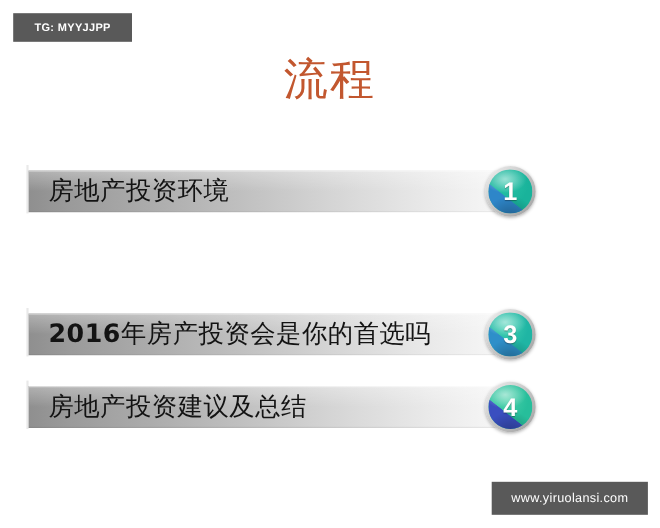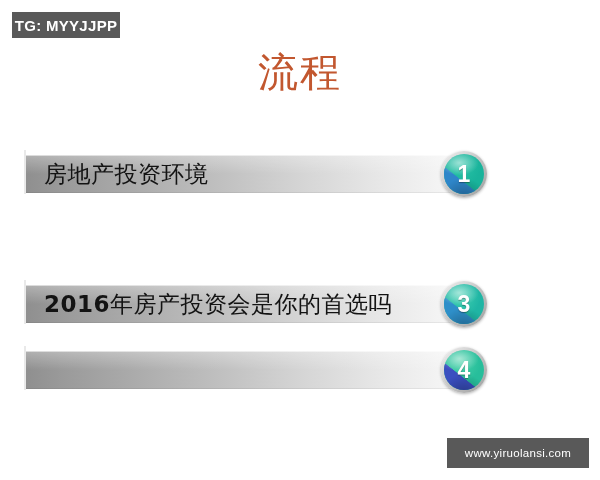--- a/index.html
+++ b/index.html
@@ -26,21 +26,21 @@
     display: flex;
     align-items: center;
     justify-content: center;
     box-sizing: border-box;
   }
   #wm-top {
     left: 12px;
     top: 12px;
     width: 108px;
     height: 26px;
-    font-size: 15px;
+    font-size: 10px;
   }
   #wm-bottom {
     left: 447px;
     top: 438px;
     width: 142px;
     height: 30px;
     font-size: 11.5px;
     font-weight: normal;
   }
 
@@ -219,20 +219,23 @@
         <div class="facet-b" style="background: linear-gradient(38deg, rgb(46, 143, 201) 0%, rgb(46, 143, 201) 38%, rgba(255, 255, 255, 0) 39%);"></div>
         <div class="gloss"></div>
         <div class="badge-num">3</div>
       </div>
     </div>
   </div>
 
   <div class="agenda-row r3">
     <div class="row-tick"></div>
     <div class="row-bar"></div>
+    <div class="row-label">
+      <b></b><span>房地产投资建议及总结</span>
+    </div>
     <div class="row-badge">
       <div class="badge-core">
         <div class="facet-a" style="background: radial-gradient(circle at 42% 34%, rgb(70, 208, 168) 0%, rgb(39, 190, 155) 55%, rgb(39, 190, 155) 100%);"></div>
         <div class="facet-b" style="background: linear-gradient(38deg, rgb(58, 79, 192) 0%, rgb(58, 79, 192) 38%, rgba(255, 255, 255, 0) 39%);"></div>
         <div class="gloss"></div>
         <div class="badge-num">4</div>
       </div>
     </div>
   </div>
 

